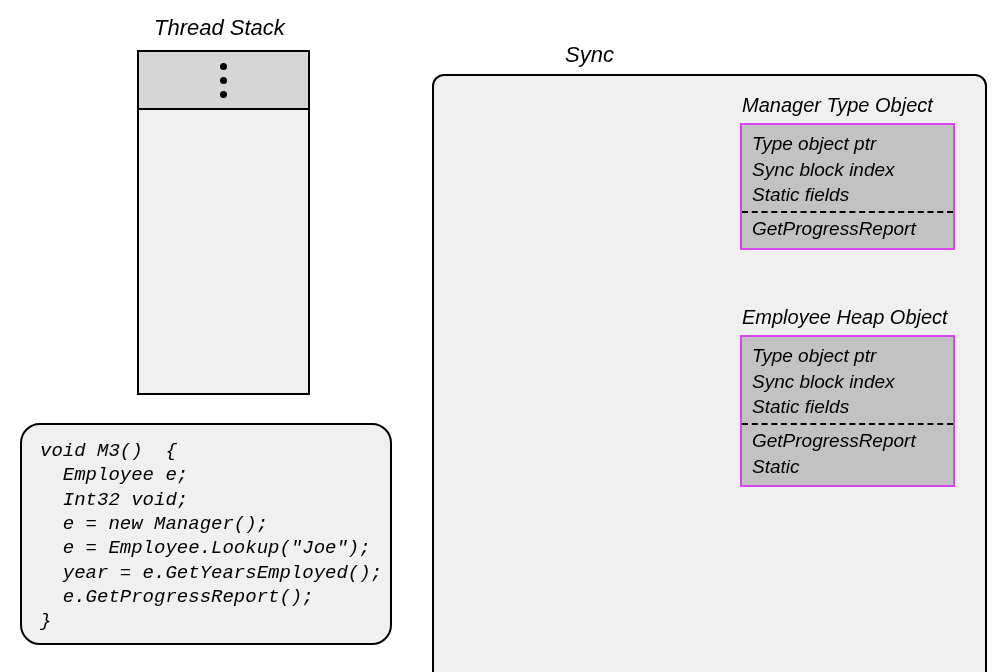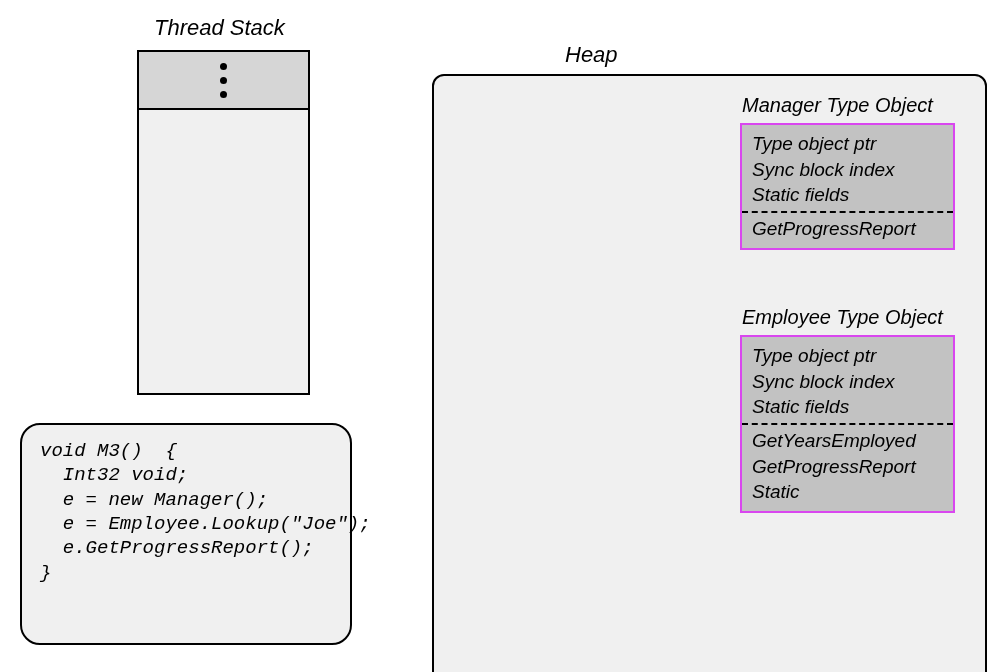--- a/index.html
+++ b/index.html
@@ -92,40 +92,40 @@
     .manager-obj {
       top: 18px;
     }
     .employee-obj {
       top: 230px;
     }
     .code-box {
       position: absolute;
       top: 423px;
       left: 20px;
-      width: 332px;
+      width: 372px;
       height: 222px;
       background: #f0f0f0;
       border: 2px solid #000;
       border-radius: 20px;
       padding: 14px 18px;
     }
     .code-line {
       font-family: "Consolas", "Courier New", monospace;
       font-size: 19px;
       color: #000;
       line-height: 1.28;
       white-space: pre;
     }
   </style>
 </head>
 <body>
 
 <div class="label-title thread-stack-label">Thread Stack</div>
-<div class="label-title heap-label">Heap</div>
+<div class="label-title heap-label">Sync</div>
 
 <div class="stack-box">
   <div class="stack-header">
     <div class="dot"></div>
     <div class="dot"></div>
     <div class="dot"></div>
   </div>
 </div>
 
 <div class="heap-box">
@@ -135,34 +135,35 @@
     <div class="type-object-box">
       <div class="type-object-row">Type object ptr</div>
       <div class="type-object-row">Sync block index</div>
       <div class="type-object-row">Static fields</div>
       <div class="dashed-sep"></div>
       <div class="type-object-row">GetProgressReport</div>
     </div>
   </div>
 
   <div class="type-object employee-obj">
-    <div class="type-object-title">Employee Type Object</div>
+    <div class="type-object-title">Employee Heap Object</div>
     <div class="type-object-box">
       <div class="type-object-row">Type object ptr</div>
       <div class="type-object-row">Sync block index</div>
       <div class="type-object-row">Static fields</div>
       <div class="dashed-sep"></div>
-      <div class="type-object-row">GetYearsEmployed</div>
       <div class="type-object-row">GetProgressReport</div>
       <div class="type-object-row">Static</div>
     </div>
   </div>
 
 </div>
 
 <div class="code-box">
   <div class="code-line">void M3()  {</div>
+  <div class="code-line">  Employee e;</div>
   <div class="code-line">  Int32 void;</div>
   <div class="code-line">  e = new Manager();</div>
   <div class="code-line">  e = Employee.Lookup("Joe");</div>
+  <div class="code-line">  year = e.GetYearsEmployed();</div>
   <div class="code-line">  e.GetProgressReport();</div>
   <div class="code-line">}</div>
 </div>
 
 </body></html>

